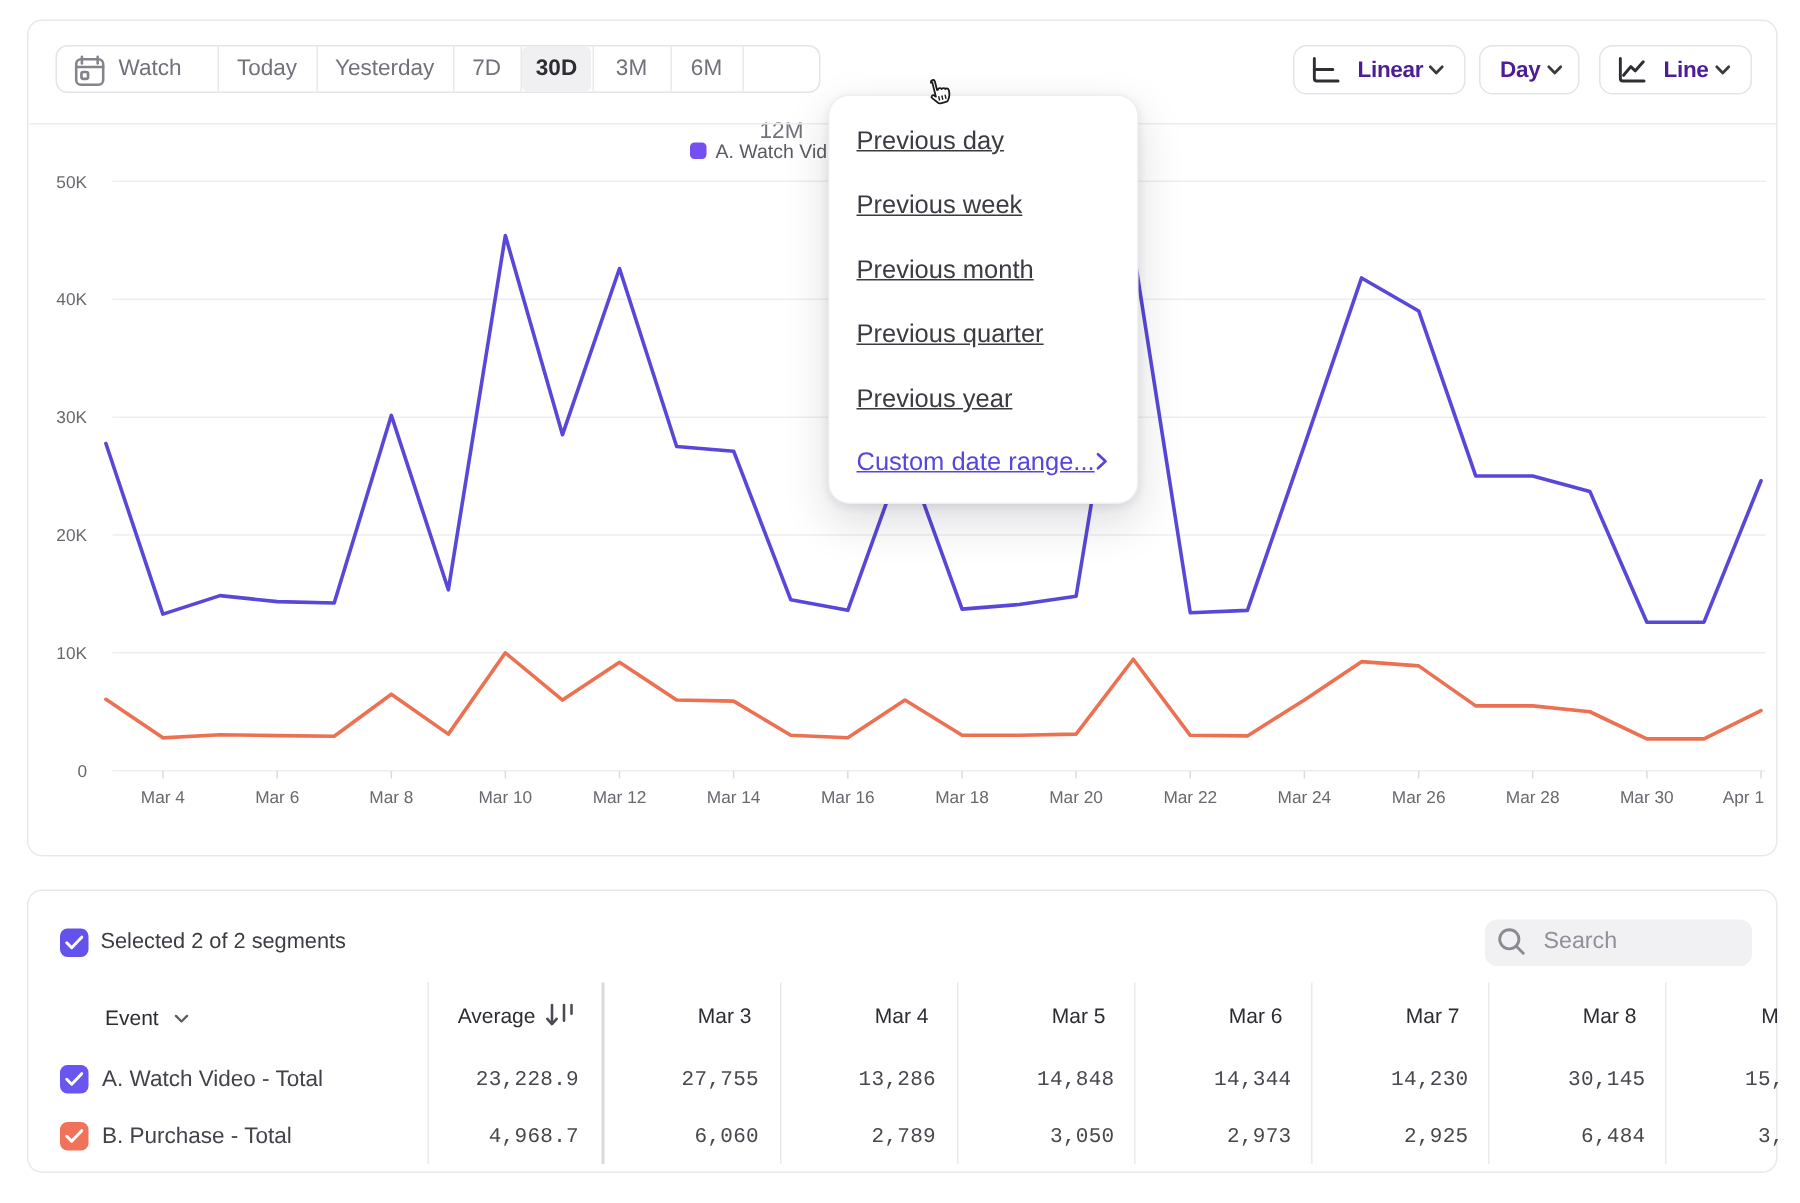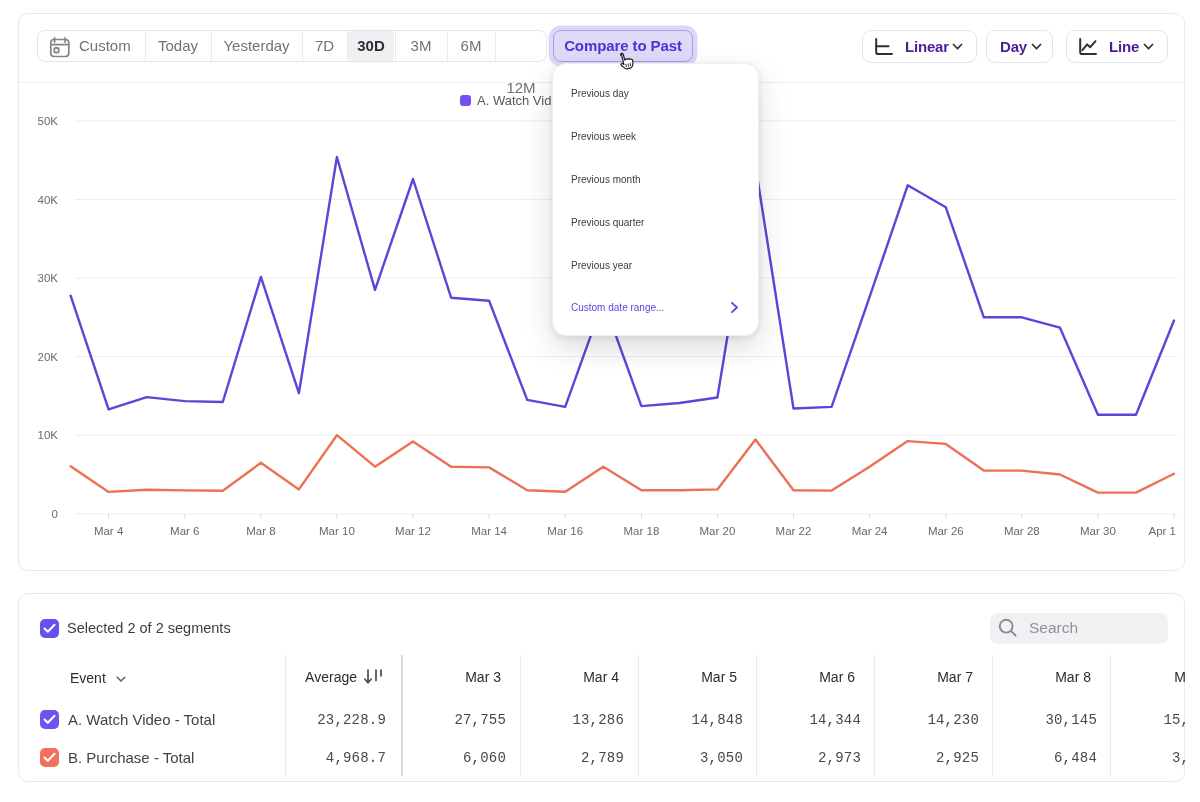--- a/index.html
+++ b/index.html
@@ -4,58 +4,57 @@
 <style>
 * { margin:0; padding:0; box-sizing:border-box; }
 html,body { width:1200px; height:802px; background:#fff; font-family:"Liberation Sans", sans-serif; overflow:hidden; -webkit-font-smoothing:antialiased; }
 .abs { position:absolute; }
 #stage { position:relative; width:1200px; height:802px; }
 .card { position:absolute; background:#fff; border:1px solid #e9e9ed; border-radius:10px; }
 .segtxt { position:absolute; top:30px; height:32px; line-height:32px; text-align:center; font-size:15px; color:#71717a; }
 .sep { position:absolute; top:31px; height:30px; width:1px; background:#e9e9ec; }
 .btn { position:absolute; top:30px; height:33px; background:#fff; border:1px solid #e5e5e9; border-radius:9px; }
 .btntxt { font-size:15px; color:#4c1d95; font-weight:700; letter-spacing:-0.2px; }
-.ddi { position:absolute; left:17px; font-size:10px; color:#3b3b42; height:20px; line-height:20px; }
+.ddi { position:absolute; left:17px; font-size:17px; color:#3b3b42; height:20px; line-height:20px;text-decoration:underline; }
 .num { position:absolute; font-family:"Liberation Mono", monospace; font-size:14px; color:#47474e; text-align:right; width:110px; letter-spacing:0.2px; }
 .hdr { position:absolute; font-size:14px; color:#2c2c32; font-weight:400; text-align:right; width:100px; }
 .vline { position:absolute; width:1px; background:#eaeaee; top:655px; height:121px; }
 .ck { position:absolute; width:19px; height:19px; border-radius:5px; }
 </style>
 </head>
 <body>
 <div id="stage">
 
 <div class="card" style="left:18px; top:13px; width:1167px; height:558px;"></div>
 
 <div class="abs" style="left:37px; top:30px; width:510px; height:32px; border:1px solid #e5e5e9; border-radius:8px; background:#fff;"></div>
 <div class="abs" style="left:348px; top:31px; width:46px; height:30px; background:#f0f0f3; border-radius:4px;"></div>
 <svg class="abs" style="left:49px; top:35px;" width="22" height="23" viewBox="0 0 22 23" fill="none" stroke="#84848b" stroke-width="1.7" stroke-linecap="round">
   <rect x="1.8" y="4.5" width="18" height="17" rx="3.2"></rect>
   <line x1="5.6" y1="2.8" x2="5.6" y2="7.3"></line>
       <line x1="16.1" y1="2.8" x2="16.1" y2="7.3"></line>
   <line x1="1.8" y1="9.6" x2="19.8" y2="9.6"></line>
   <rect x="5.3" y="13" width="4.4" height="4.6" rx="1.2" stroke-width="1.8"></rect>
 </svg>
-<div class="segtxt" style="left:79px; width:66px; text-align:left;">Custom</div>
+<div class="segtxt" style="left:79px; width:66px; text-align:left;">Watch</div>
 <div class="segtxt" style="left:145px; width:66px;">Today</div>
 <div class="segtxt" style="left:211px; width:91px;">Yesterday</div>
 <div class="segtxt" style="left:302px; width:45px;">7D</div>
 <div class="segtxt" style="left:347px; width:48px; color:#2d2d33; font-weight:700;">30D</div>
 <div class="segtxt" style="left:395px; width:52px;">3M</div>
 <div class="segtxt" style="left:447px; width:48px;">6M</div>
 <div class="segtxt" style="left:495px; width:52px;margin-top:42px;">12M</div>
 <div class="sep" style="left:145px;"></div>
 <div class="sep" style="left:211px;"></div>
 <div class="sep" style="left:302px;"></div>
 <div class="sep" style="left:347px;"></div>
 <div class="sep" style="left:395px;"></div>
 <div class="sep" style="left:447px;"></div>
 <div class="sep" style="left:495px;"></div>
 
-<div class="abs" style="left:553px; top:30px; width:140px; height:32px; background:#dedaf8; border:1px solid #a89df0; border-radius:8px; box-shadow:0 0 0 4.5px #ddd7f8; text-align:center; line-height:30px; font-size:15px; font-weight:700; color:#4737d4; letter-spacing:-0.1px;">Compare to Past</div>
 
 <div class="btn" style="left:862px; width:115px;"></div>
 <svg class="abs" style="left:875px; top:38px;" width="19" height="18" viewBox="0 0 19 18" fill="none" stroke="#2e2e34" stroke-width="2" stroke-linecap="round" stroke-linejoin="round">
   <path d="M1.2 1 V14.2 Q1.2 16 3 16 H17"></path>
   <path d="M1.2 8.3 H13.5"></path>
 </svg>
 <div class="abs btntxt" style="left:905px; top:30px; line-height:33px;">Linear</div>
 <svg class="abs" style="left:952px; top:43px;" width="11" height="8" viewBox="0 0 11 8" fill="none" stroke="#3a3a40" stroke-width="1.8" stroke-linecap="round" stroke-linejoin="round">
       <path d="M1.5 1.5 L5.5 5.7 L9.5 1.5"></path>
     </svg>

